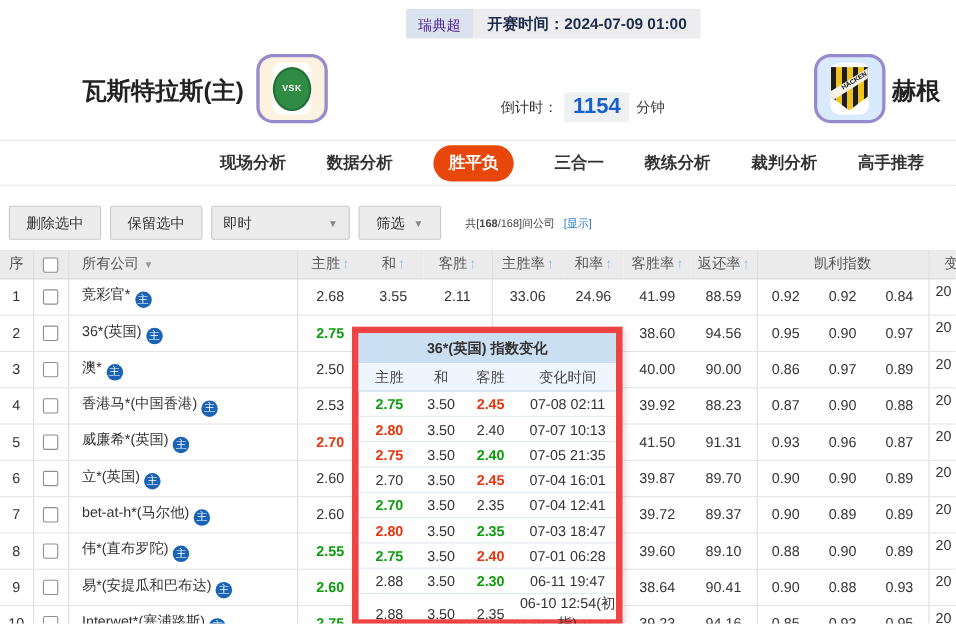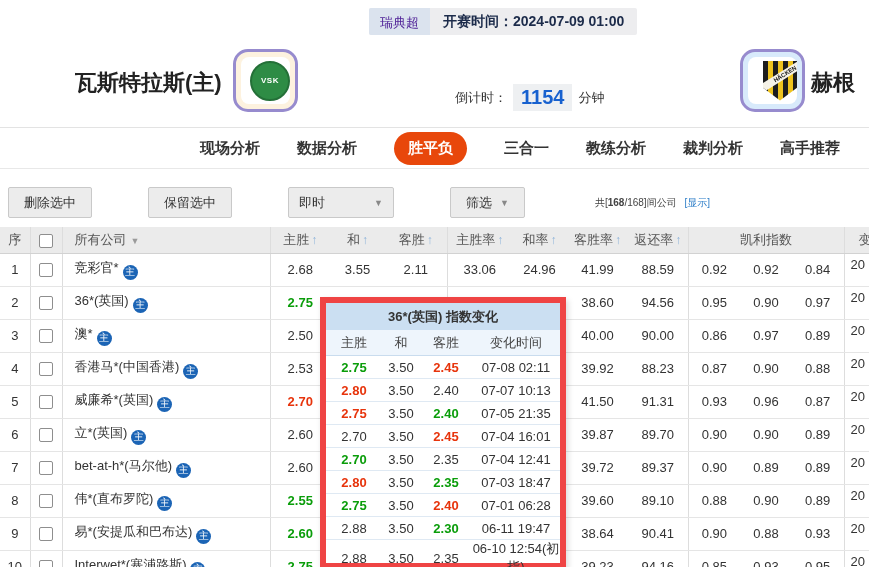--- a/index.html
+++ b/index.html
@@ -11,36 +11,36 @@
   .topbar { position:absolute; left:369px; top:8px; display:inline-flex; align-items:stretch; background:#ededef; border-radius:2px; overflow:hidden; height:27px; }
   .league { background:#dbe3ee; color:#4c1d95; font-size:13px; padding:6px 11px; white-space:nowrap; }
   .kickoff { color:#1c2b4a; font-size:14px; font-weight:bold; padding:5px 13px; white-space:nowrap; }
 
   
   .home-name { position:absolute; left:75px; top:68px; font-size:22px; font-weight:bold; color:#222; }
   .away-name { position:absolute; left:811px; top:68px; font-size:22px; font-weight:bold; color:#222; }
   .logo-box { position:absolute; top:49px; width:65px; height:63px; border:3px solid #978bce; border-radius:15px; display:flex; align-items:center; justify-content:center; }
   .logo-box.home { left:233px; background:#fdf2df; }
   .logo-box.away { left:740px; background:#d8eafb; }
-  .logo-inner { width:49px; height:47px; background:#fff; border-radius:8px; display:flex; align-items:center; justify-content:flex-end; }
+  .logo-inner { width:35px; height:47px; background:#fff; border-radius:8px; display:flex; align-items:center; justify-content:flex-start; }
   .home-emblem { width:40px; height:40px; border-radius:50%; background:#2e8c45; color:#fff; font-size:8px; font-weight:bold; display:flex; align-items:center; justify-content:center; letter-spacing:.5px; border:2px solid #247038; }
   .away-shield { width:34px; height:40px; clip-path:polygon(0 0,100% 0,100% 68%,50% 100%,0 68%); background:repeating-linear-gradient(90deg,#1d1d1d 0 5px,#eec31e 5px 10px); position:relative; overflow:hidden; }
   .away-band { position:absolute; left:-8px; top:9px; width:60px; transform:rotate(-32deg); background:#f5f2e8; color:#111; font-size:6px; font-weight:bold; text-align:center; line-height:8px; }
   .countdown { position:absolute; left:455px; top:72px; display:flex; align-items:center; font-size:13px; color:#333; }
   .cd-val { background:#eef0f2; color:#1761cf; font-size:20px; font-weight:bold; padding:2px 8px; margin:12px 6px; }
 
   
   .nav { position:absolute; left:0; top:127px; width:869px; height:42px; border-top:1px solid #e3e3e3; border-bottom:1px solid #e8e8e8; display:flex; align-items:center; gap:37px; padding-left:200px; background:#fff; }
   .tab { font-size:15px; font-weight:bold; color:#333; cursor:pointer; white-space:nowrap; }
   .tab.active { background:#e8470b; color:#fff; padding:7px 14px; border-radius:17px; }
 
   
-  .toolbar { position:absolute; left:0; top:185px; width:869px; height:35px; display:flex; align-items:center; padding-left:8px;gap:48px; }
+  .toolbar { position:absolute; left:0; top:185px; width:869px; height:35px; display:flex; align-items:center; padding-left:8px; }
   .tbtn { background:#ececec; border:1px solid #c9c9c9; border-radius:2px; font-size:13px; color:#333; height:31px; padding:0 15px; margin-right:8px; display:inline-flex; align-items:center; cursor:pointer; }
-  .tsel { justify-content:space-between; width:106px; padding:0 10px;align-items:center; }
+  .tsel { justify-content:space-between; width:126px; padding:0 10px;align-items:center; }
   .tri { font-size:9px; color:#888; margin-left:8px; }
   .count { font-size:10px; color:#444; margin-left:14px; }
   .count b { font-weight:bold; }
   .showlink { color:#2a7cc7; cursor:pointer; margin-left:5px; }
 
   
   .tablewrap { position:absolute; left:0; top:227px; width:869px; overflow:hidden; }
   table { border-collapse:collapse; table-layout:fixed; width:934px; }
   col.c-idx{width:30px} col.c-cb{width:32px} col.c-name{width:208px}
   col.c-h{width:60px} col.c-d{width:55px} col.c-a{width:62px}

